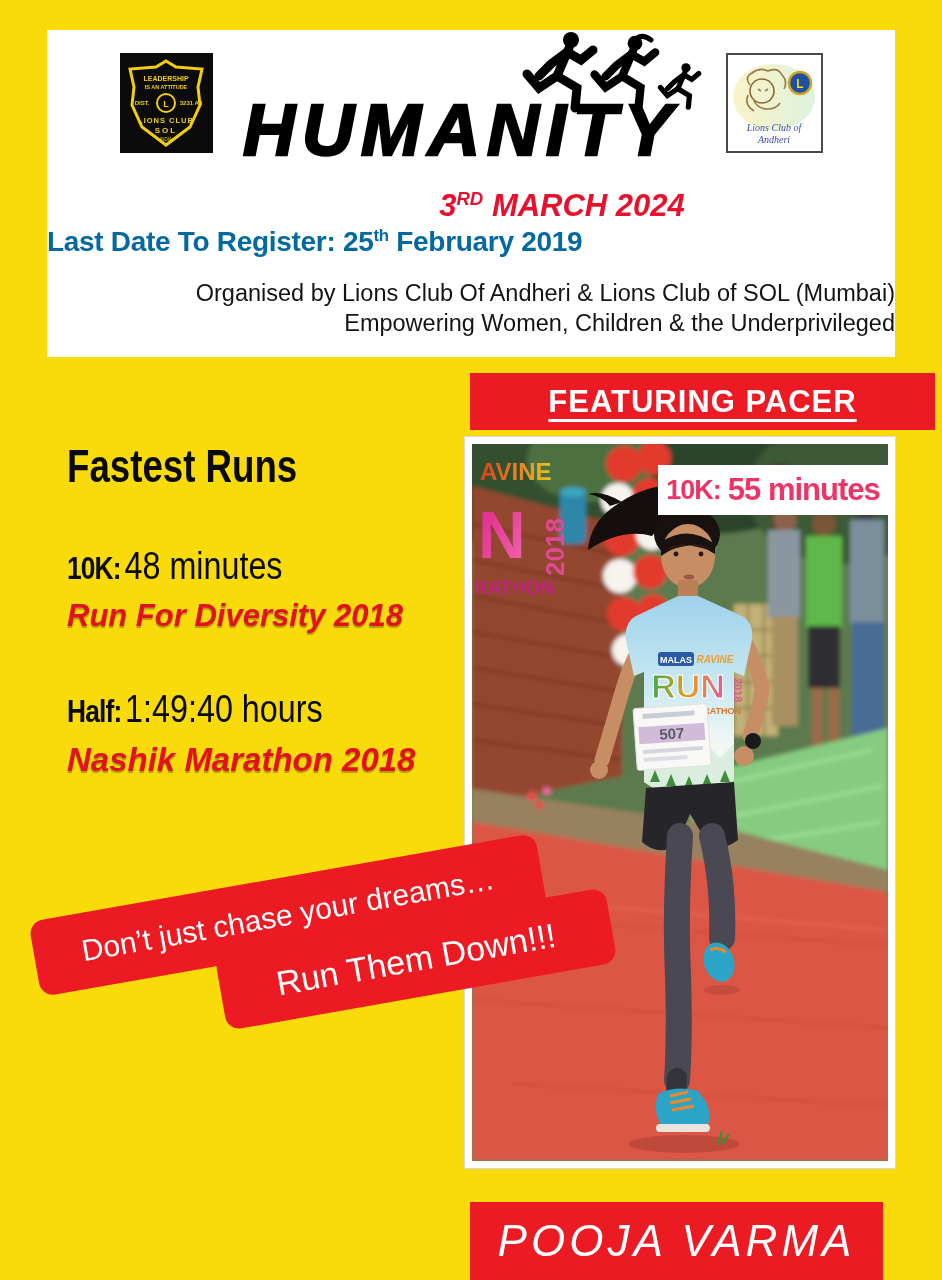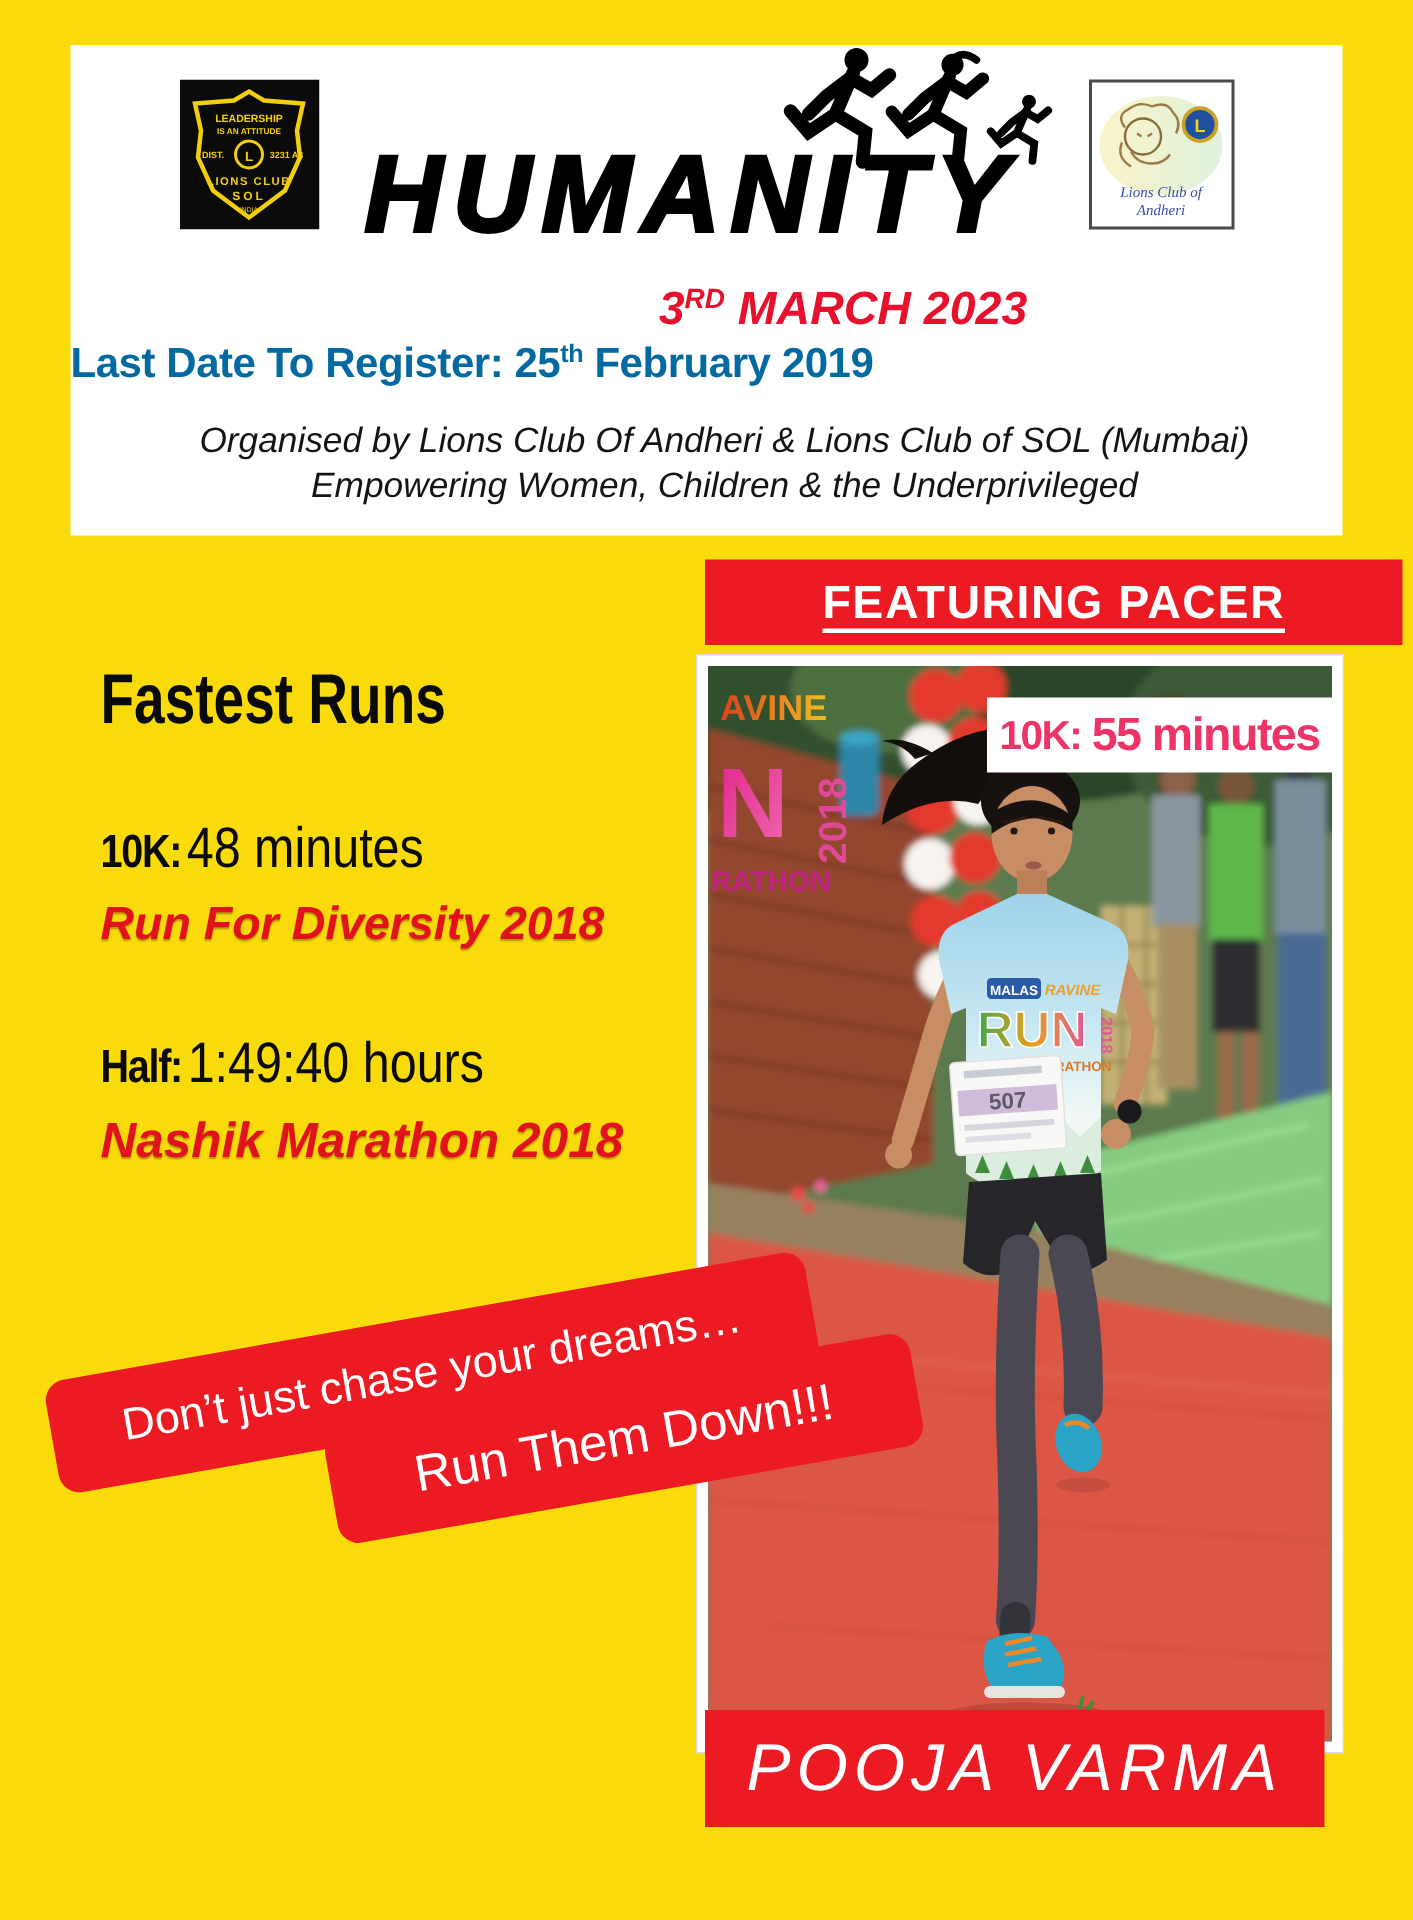--- a/index.html
+++ b/index.html
@@ -22,35 +22,35 @@
   #event-date{
     position:absolute;left:310px;top:158px;width:410px;text-align:center;
     color:#E8112D;font-weight:bold;font-style:italic;font-size:31px;white-space:nowrap;
   }
   #event-date sup,#register sup{font-size:60%;vertical-align:super;}
   #register{
     position:absolute;left:0;top:196px;width:100%;
     color:#0369a1;font-weight:800;font-size:28px;letter-spacing:-0.3px;white-space:nowrap;
   }
   .organised{
-    position:absolute;left:0;width:100%;text-align:center;color:#141414;
-    font-style:italic;font-size:23.5px;white-space:nowrap;padding-left:12px;
+    position:absolute;left:0;width:100%;text-align:right;color:#141414;
+    font-size:23.5px;white-space:nowrap;
   }
   #org1{top:250px;} #org2{top:280px;}
   
   .red-banner{background:#EC1B23;color:#fff;display:flex;align-items:center;justify-content:center;}
   #pacer-banner{position:absolute;left:470px;top:373px;width:465px;height:57px;z-index:6;}
   #pacer-banner .txt{
     font-size:31px;font-weight:600;letter-spacing:1px;
     text-decoration:underline;text-decoration-thickness:2.5px;text-underline-offset:7px;
   }
   #slogan1,#slogan2{position:absolute;border-radius:14px;z-index:7;}
   #slogan1{left:31px;top:877px;width:514px;height:76px;transform:rotate(-10deg);font-size:30px;}
   #slogan2{left:218px;top:921px;width:396px;height:76px;transform:rotate(-10deg);font-size:34px;}
-  #name-banner{position:absolute;left:470px;top:1140px;width:413px;height:78px;z-index:6;}
+  #name-banner{position:absolute;left:470px;top:1202px;width:413px;height:78px;z-index:6;}
   #name-banner .txt{font-style:italic;font-size:44px;letter-spacing:4px;font-weight:500;}
   
   #photo-frame{
     position:absolute;left:465px;top:437px;width:430px;height:731px;background:#fff;
     box-shadow:0 0 0 1px #d9d9d9;z-index:2;
   }
   #photo{position:absolute;left:7px;top:7px;width:416px;height:717px;overflow:hidden;background:#6d8759;}
   #pacer-time{
     position:absolute;top:21px;right:0;width:230px;height:50px;background:#fff;
     display:flex;align-items:center;justify-content:center;gap:7px;white-space:nowrap;z-index:3;
@@ -133,21 +133,21 @@
         </g>
         <g>
           <circle cx="72" cy="28" r="11" fill="#1E4FA0" stroke="#C9A227" stroke-width="2.5"></circle>
           <text x="72" y="33" font-size="12" font-weight="bold" fill="#F5D410" text-anchor="middle">L</text>
         </g>
         <text x="46" y="76" font-size="10" font-style="italic" fill="#3A4FA8" text-anchor="middle" font-family="Liberation Serif, serif">Lions Club of</text>
         <text x="46" y="88" font-size="10" font-style="italic" fill="#3A4FA8" text-anchor="middle" font-family="Liberation Serif, serif">Andheri</text>
       </svg>
     </div>
 
-    <div id="event-date"><span>3</span><sup>RD</sup><span> MARCH 2023</span></div>
+    <div id="event-date"><span>3</span><sup>RD</sup><span> MARCH 2024</span></div>
     <div id="register"><span>Last Date To Register: 25</span><sup>th</sup><span> February 2019</span></div>
     <div id="org1" class="organised">Organised by Lions Club Of Andheri &amp; Lions Club of SOL (Mumbai)</div>
     <div id="org2" class="organised">Empowering Women, Children &amp; the Underprivileged</div>
   </div>
 
   <div id="pacer-banner" class="red-banner">
     <span class="txt">FEATURING PACER</span>
   </div>
 
   <div id="fastest-title">Fastest Runs</div>

